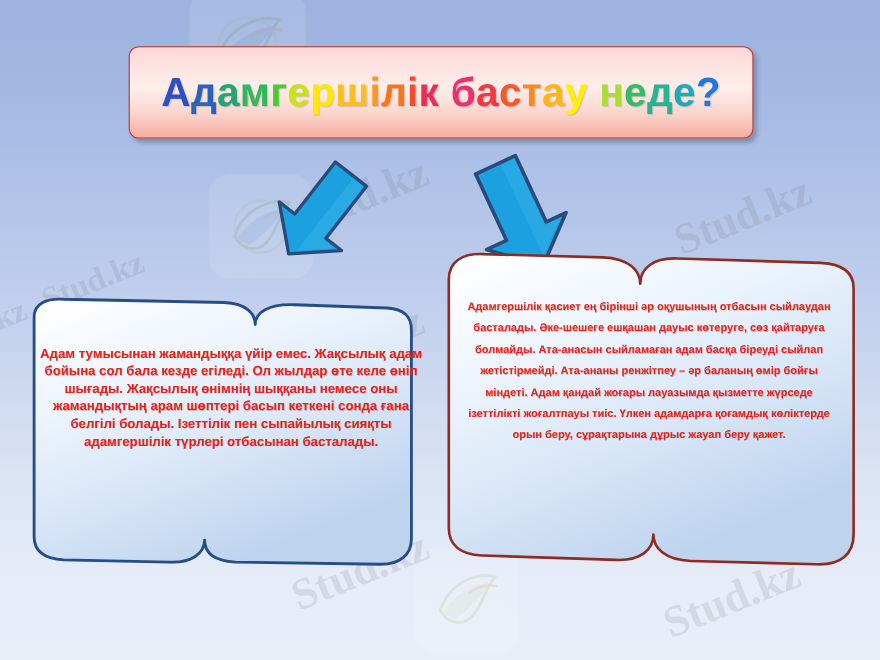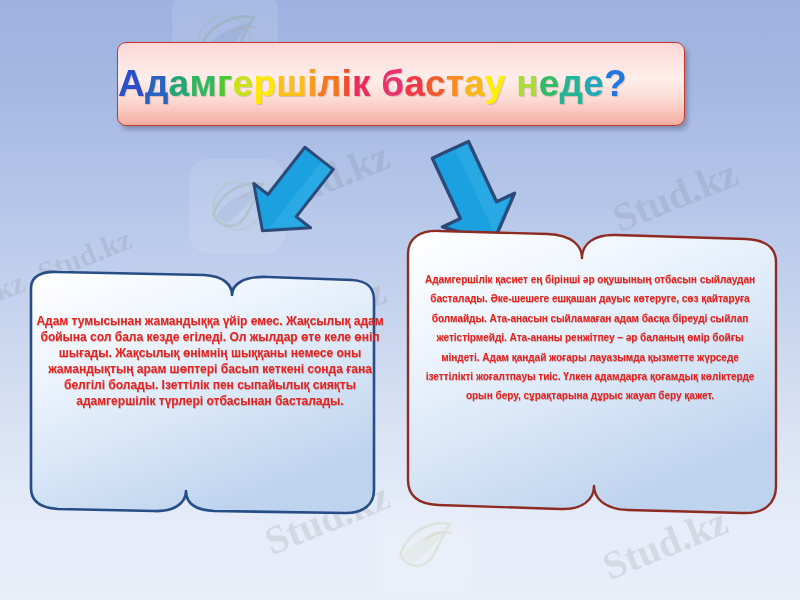--- a/index.html
+++ b/index.html
@@ -58,20 +58,21 @@
     background: linear-gradient(to bottom,
         #fbd7d7 0%,
         #fde3e1 22%,
         #ffeeea 44%,
         #fbd9d2 70%,
         #f6b9ae 92%,
         #f3aca0 100%);
     box-shadow: 3px 4px 4px rgba(40,40,60,0.30);
     display: flex;
     align-items: center;
+    justify-content: center;
   }
   #title-text {
     font-family: "Liberation Sans", sans-serif;
     font-weight: 700;
     font-size: 37px;
     letter-spacing: 0.2px;
     white-space: nowrap;
     text-shadow: 1px 1px 1px rgba(90,60,60,0.22);
   }
   #title-text span { display: inline; }

